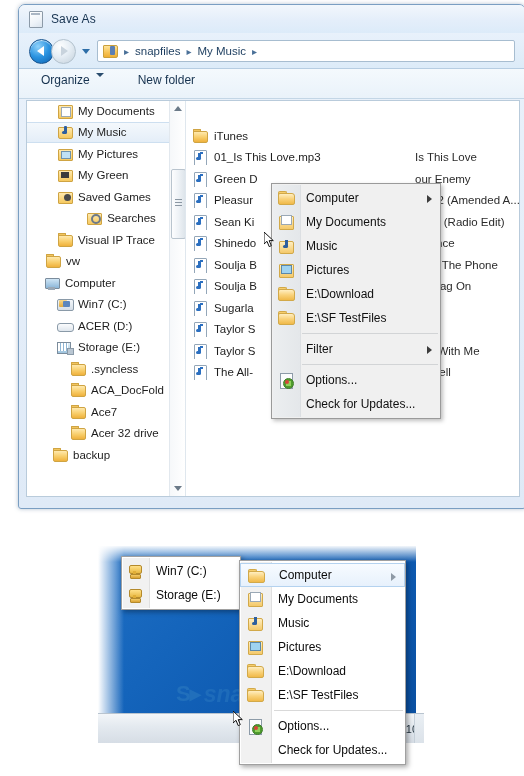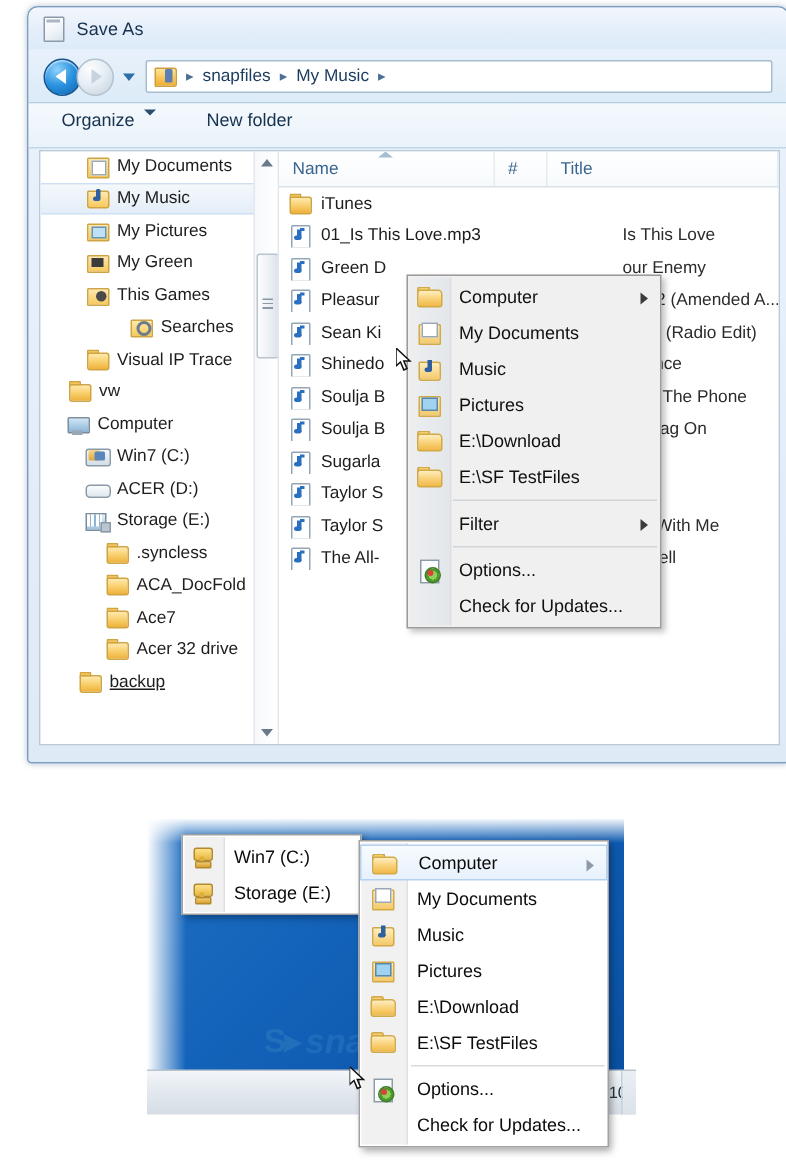--- a/index.html
+++ b/index.html
@@ -372,21 +372,21 @@
             <div class="tree-row" style="padding-left: 30px;">
               <span class="tr-ico"><span class="ico-pic"><span class="b"></span><span class="s"></span></span></span>
               <span class="tr-lbl">My Pictures</span>
             </div>
             <div class="tree-row" style="padding-left: 30px;">
               <span class="tr-ico"><span class="ico-vid"><span class="b"></span><span class="s"></span></span></span>
               <span class="tr-lbl">My Green</span>
             </div>
             <div class="tree-row" style="padding-left: 30px;">
               <span class="tr-ico"><span class="ico-saved"><span class="b"></span><span class="s"></span></span></span>
-              <span class="tr-lbl">This Games</span>
+              <span class="tr-lbl">Saved Games</span>
             </div>
             <div class="tree-row" style="padding-left: 30px; justify-content: center;">
               <span class="tr-ico"><span class="ico-search"><span class="b"></span><span class="s"></span></span></span>
               <span class="tr-lbl">Searches</span>
             </div>
             <div class="tree-row" style="padding-left: 30px;">
               <span class="tr-ico"><span class="ico-folder"><span class="t"></span><span class="b"></span></span></span>
               <span class="tr-lbl">Visual IP Trace</span>
             </div>
             <div class="tree-row" style="padding-left: 18px;">
@@ -418,51 +418,39 @@
               <span class="tr-lbl">ACA_DocFold</span>
             </div>
             <div class="tree-row" style="padding-left: 43px;">
               <span class="tr-ico"><span class="ico-folder"><span class="t"></span><span class="b"></span></span></span>
               <span class="tr-lbl">Ace7</span>
             </div>
             <div class="tree-row" style="padding-left: 43px;">
               <span class="tr-ico"><span class="ico-folder"><span class="t"></span><span class="b"></span></span></span>
               <span class="tr-lbl">Acer 32 drive</span>
             </div>
-            <div class="tree-row" style="padding-left: 25px; text-decoration: underline;">
+            <div class="tree-row" style="padding-left: 25px;">
               <span class="tr-ico"><span class="ico-folder"><span class="t"></span><span class="b"></span></span></span>
               <span class="tr-lbl">backup</span>
             </div>
           </div>
         <div class="tree-scroll">
           <div class="ts-up">
               <i></i>
             </div>
           <div class="ts-thumb">
               <span class="grip"></span>
             </div>
           <div class="ts-dn">
               <i></i>
             </div>
         </div>
       </div>
 
       <div class="filelist">
-        <div class="fl-header" id="fl-header">
-            <div class="fl-col" style="width: 186px;">
-              <span>Name</span>
-              <span class="sortmark"></span>
-            </div>
-            <div class="fl-col" style="width: 43px;">
-              <span>#</span>
-            </div>
-            <div class="fl-col" style="width: 200px; flex: 1 1 auto;">
-              <span>Title</span>
-            </div>
-          </div>
         <div class="fl-rows" id="fl-rows">
             <div class="fl-row">
               <div class="fl-name">
                 <span class="fico"><span class="fico-fld"><span class="t"></span><span class="b"></span></span></span>
                 <span>iTunes</span>
               </div>
               <div class="fl-num"></div>
               <div class="fl-title"></div>
             </div>
             <div class="fl-row">

